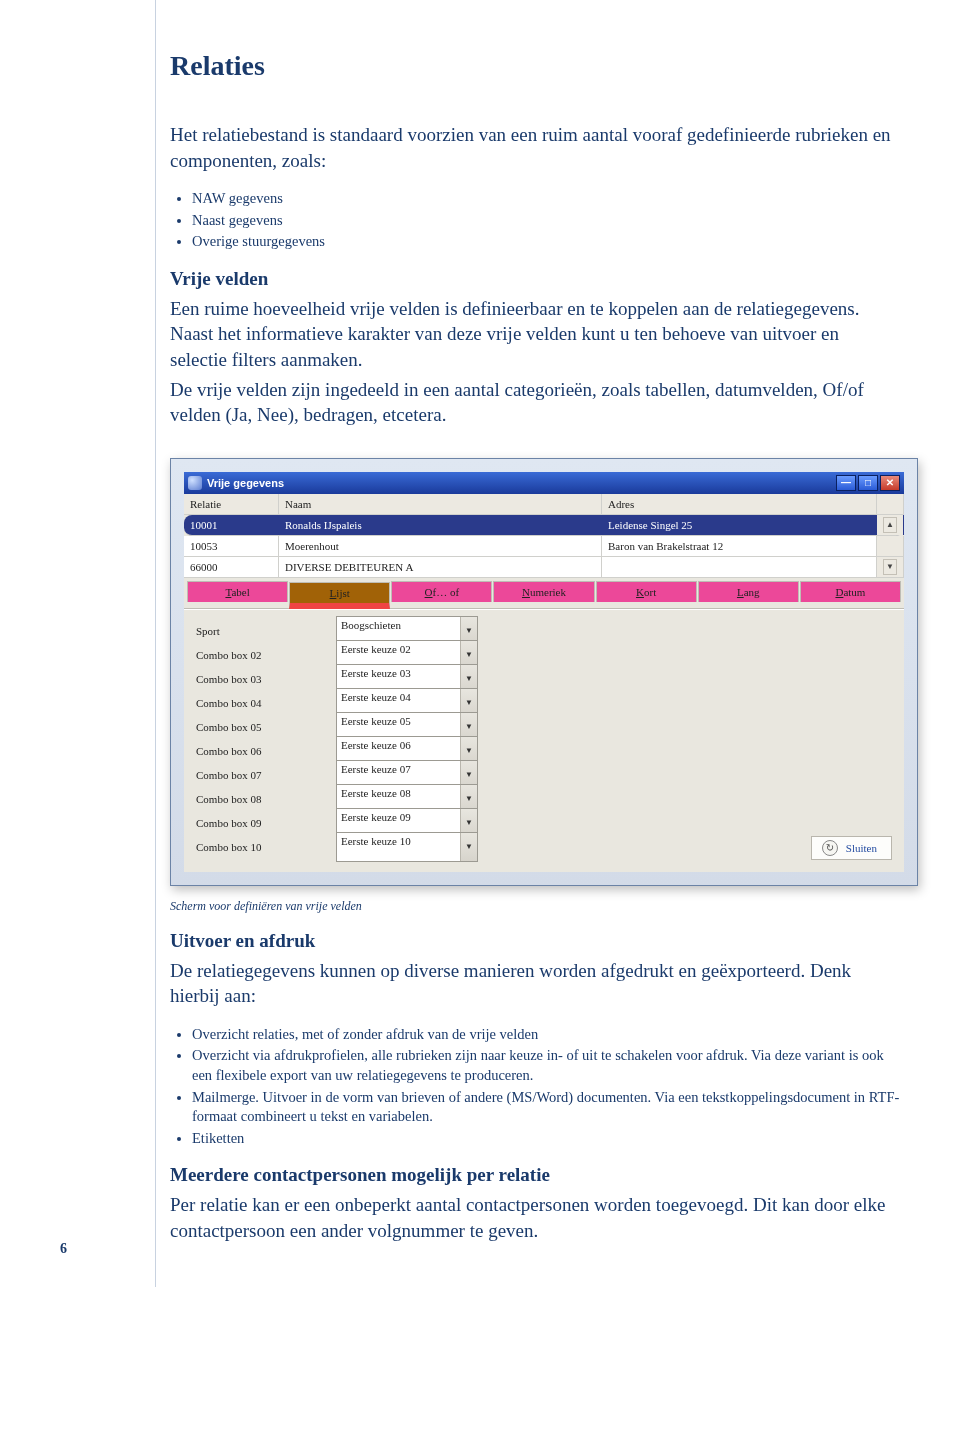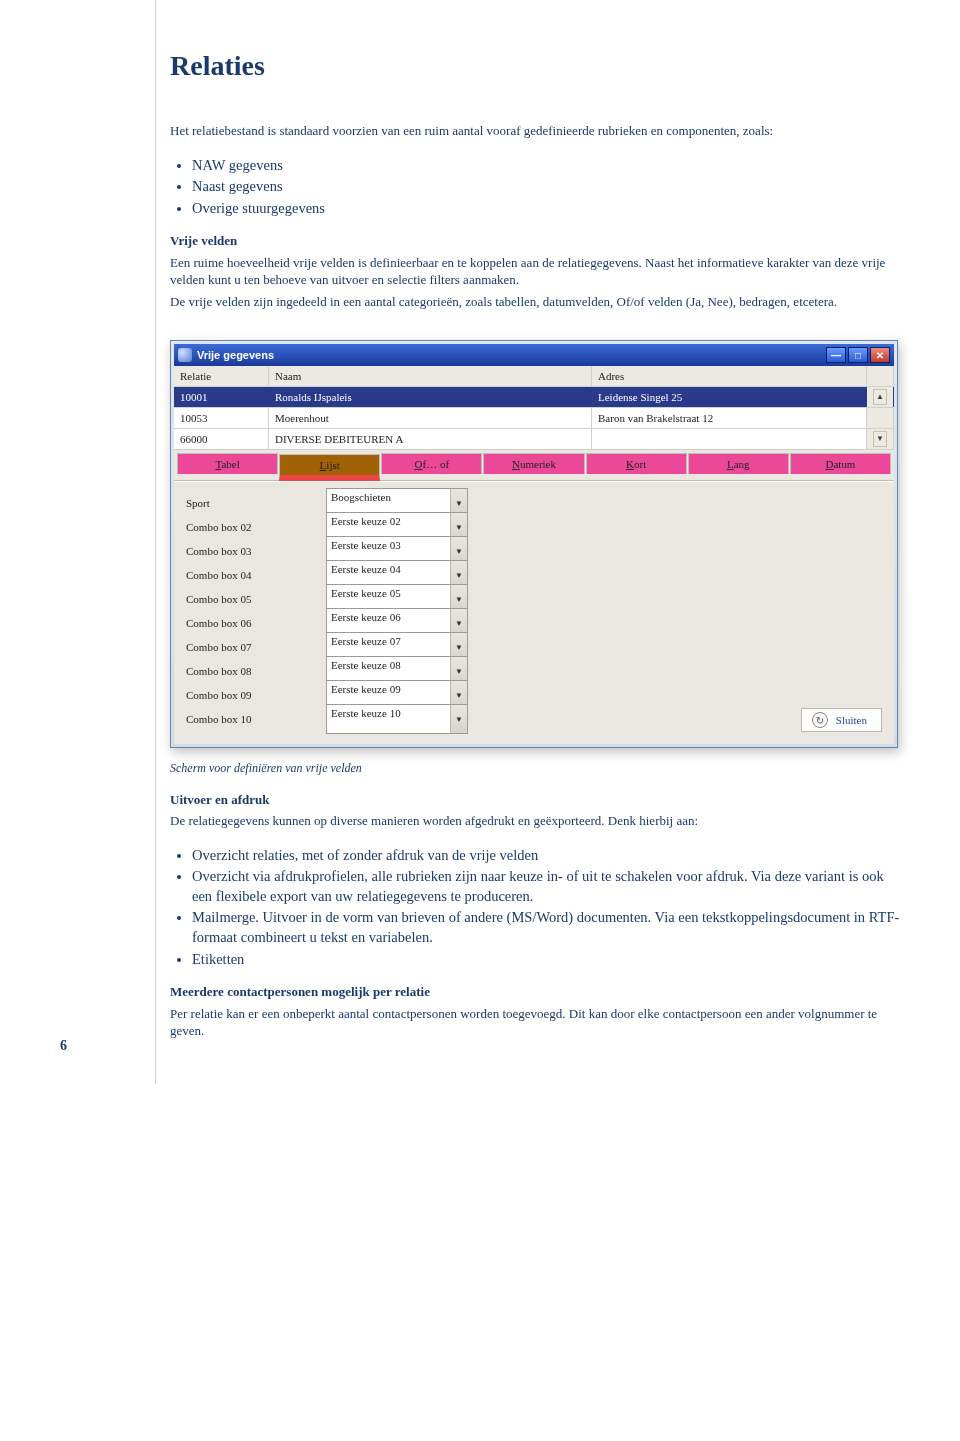--- a/index.html
+++ b/index.html
@@ -23,21 +23,21 @@
     width: 1px;
     background: #c8d2e0;
   }
   h1 {
     font-size: 28px;
     font-weight: bold;
     margin: 0 0 40px 0;
     color: #1a3a6b;
   }
   p {
-    font-size: 13px;
+    font-size: 19px;
     line-height: 1.35;
     margin: 0 0 4px 0;
     color: #1a3a6b;
   }
   .subhead {
     font-weight: bold;
     margin-top: 14px;
   }
   ul.doclist {
     margin: 16px 0 12px 0;
@@ -57,21 +57,21 @@
     position: absolute;
     left: 60px;
     bottom: 30px;
     font-size: 14px;
     font-weight: bold;
   }
 
   
   .win-wrap {
     margin: 30px 0 12px 0;
-    padding: 3px;
+    padding: 13px;
     background: linear-gradient(#dfe7f2, #d3dbe8);
     border: 1px solid #6b83a6;
     box-shadow: 2px 4px 10px rgba(0,0,0,0.25);
     width: 720px;
   }
   .titlebar {
     display: flex;
     align-items: center;
     background: linear-gradient(#3a6bd6, #1a3a9b);
     height: 22px;
@@ -119,21 +119,21 @@
     padding: 2px 6px;
     height: 16px;
     line-height: 16px;
     overflow: hidden;
     white-space: nowrap;
   }
   .col-rel { width: 82px; }
   .col-naam { width: 310px; }
   .col-adres { flex: 1; }
   .col-scroll { width: 14px; border-right: none; background:#ece9e1; padding:0;}
-  .grid-row.selected { background: #2a3a8b; color: #fff; }
+  .grid-row.selected { background: #2a3a8b; color: #fff; border-radius: 8px; }
   .grid-row.selected > div { border-right-color: #2a3a8b; }
   .grid-row .col-scroll { background:#ece9e1; }
   .scroll-arrow {
     width: 14px; height: 16px;
     display:flex; align-items:center; justify-content:center;
     background:#ece9e1; border:1px solid #c4c0b6; box-sizing:border-box;
     font-size:8px; color:#444;
   }
 
   .tabbar {

